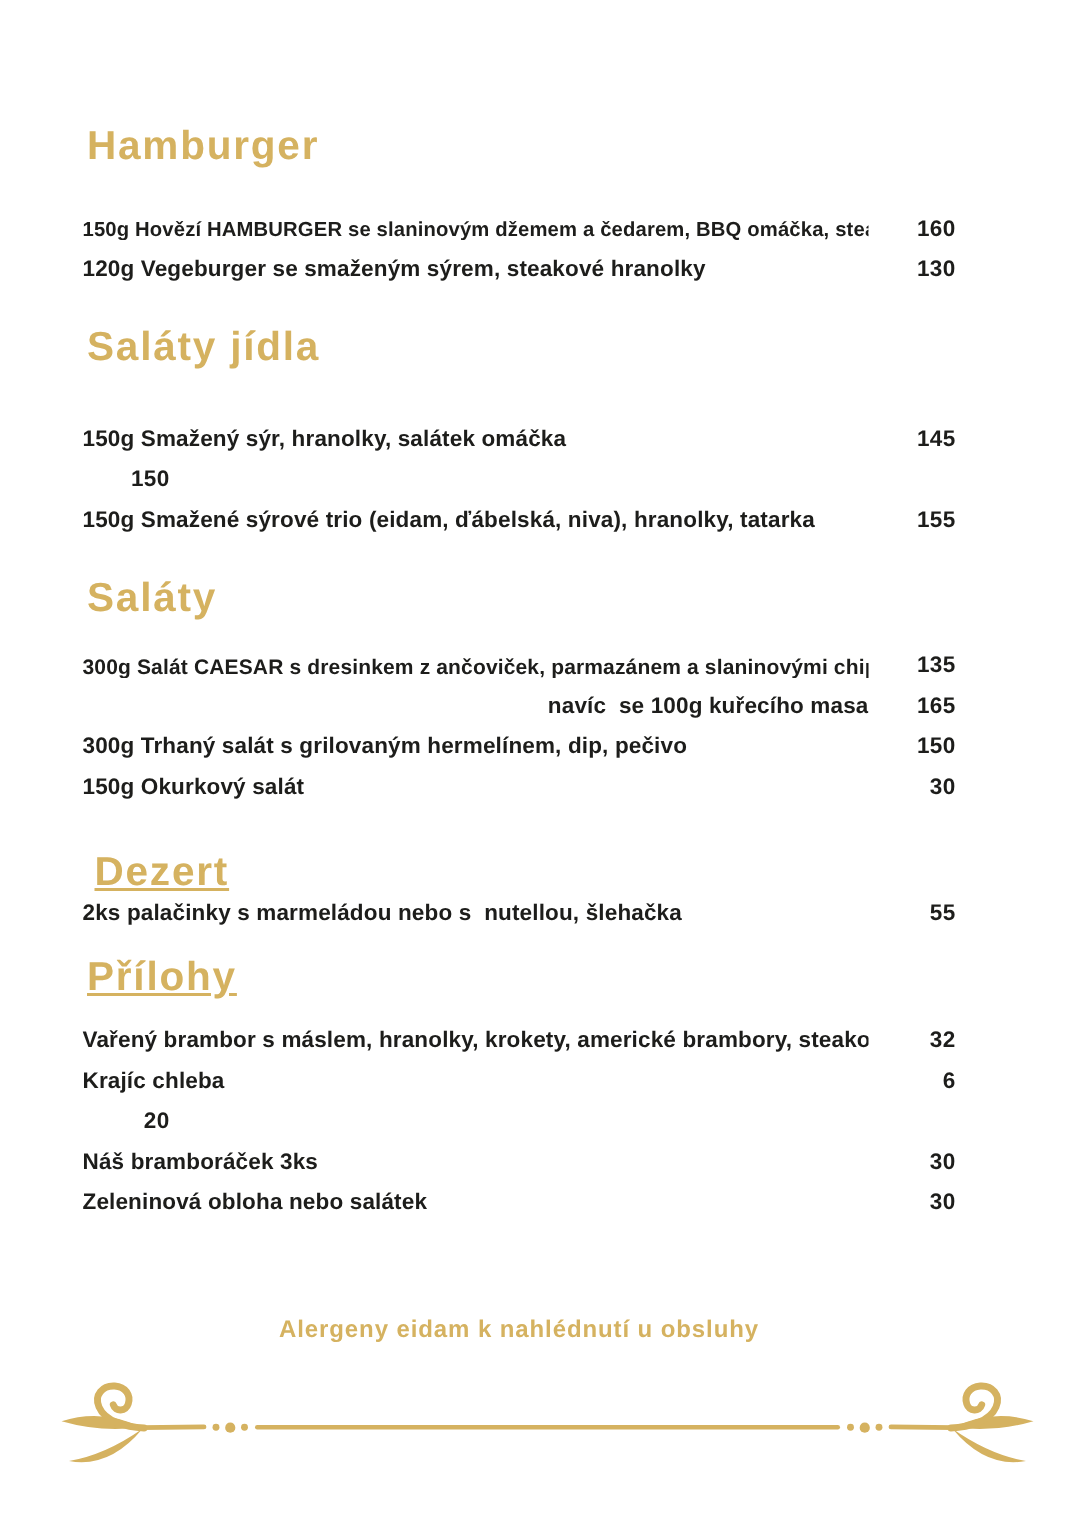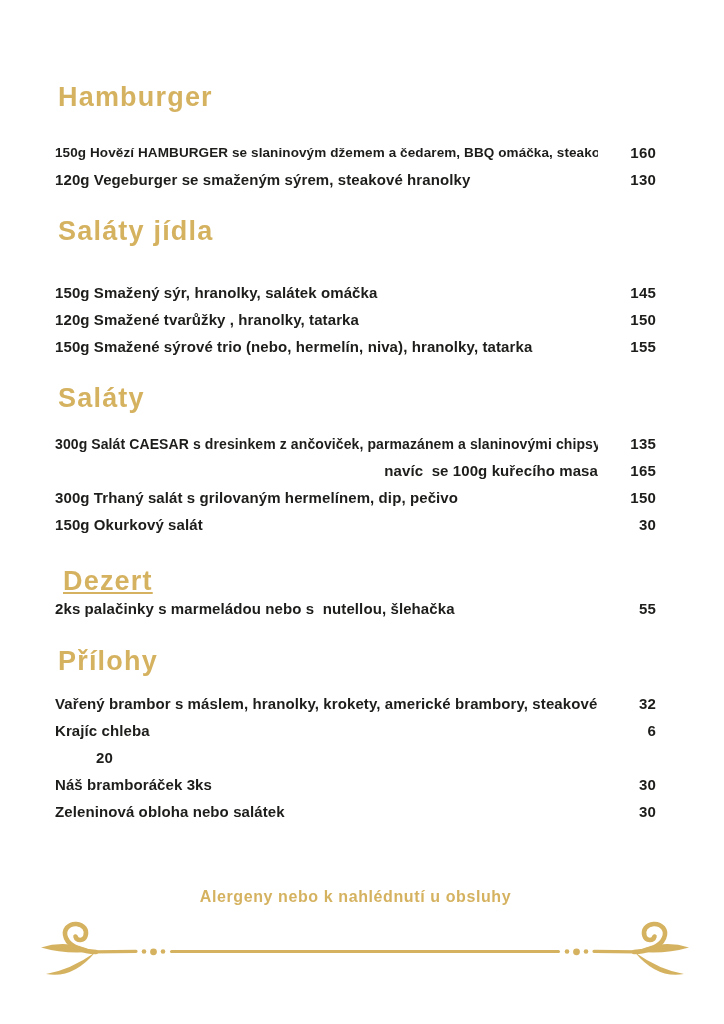--- a/index.html
+++ b/index.html
@@ -5,21 +5,21 @@
   html,body{margin:0;padding:0;background:#e8e8e8;}
   .page{
     position:relative;
     width:724px;height:1024px;
     margin:0 auto;
     background:#ffffff;
     font-family:"Liberation Sans", sans-serif;
     color:#1d1d1b;
     overflow:hidden;
     box-sizing:border-box;
-    padding:0 68px 0 55px;
+    padding:0 87px 0 55px;
   }
   h2.section-title{
     font-size:27px;
     line-height:27px;
     font-weight:700;
     letter-spacing:1.2px;
     color:#d5b260;
     margin:0 0 0 3px;
   }
   .items{display:block;}
@@ -48,21 +48,21 @@
   }
   
   .s0 .section-title{margin-top:84px;}
   .s0 .items{margin-top:28px;}
   .s1 .section-title{margin-top:25px;}
   .s1 .items{margin-top:34px;}
   .s2 .section-title{margin-top:25px;}
   .s2 .items{margin-top:18px;}
   .s3 .section-title{margin-top:30px;margin-left:8px;text-decoration:underline;}
   .s3 .items{}
-  .s4 .section-title{margin-top:26px;}
+  .s4 .section-title{margin-top:16px;text-decoration:underline;}
   .s4 .items{margin-top:15px;}
 
   .footer-note{
     margin-top:62px;
     text-align:center;
     font-size:16px;
     line-height:20px;
     font-weight:700;
     letter-spacing:0.6px;
     color:#d5b260;
@@ -106,25 +106,24 @@
   </section>
 
   <section class="s1">
     <h2 class="section-title">Saláty jídla</h2>
     <div class="items">
       <div class="row">
         <span class="desc">150g Smažený sýr, hranolky, salátek omáčka</span>
         <span class="price">145</span>
       </div>
       <div class="row">
-        <span class="desc">120g Smažené tvarůžky , hranolky, tatarka</span>
         <span class="price">150</span>
       </div>
       <div class="row">
-        <span class="desc">150g Smažené sýrové trio (nebo, hermelín, niva), hranolky, tatarka</span>
+        <span class="desc">150g Smažené sýrové trio (eidam, ďábelská, niva), hranolky, tatarka</span>
         <span class="price">155</span>
       </div>
     </div>
   </section>
 
   <section class="s2">
     <h2 class="section-title">Saláty</h2>
     <div class="items">
       <div class="row">
         <span class="desc sz14">300g Salát CAESAR s dresinkem z ančoviček, parmazánem a slaninovými chipsy, pečivo</span>
@@ -173,21 +172,21 @@
         <span class="desc">Náš bramboráček 3ks</span>
         <span class="price">30</span>
       </div>
       <div class="row">
         <span class="desc">Zeleninová obloha nebo salátek</span>
         <span class="price">30</span>
       </div>
     </div>
   </section>
 
-  <div class="footer-note">Alergeny nebo k nahlédnutí u obsluhy</div>
+  <div class="footer-note">Alergeny eidam k nahlédnutí u obsluhy</div>
 
   <div class="divider">
     <svg class="flourish-left" width="130" height="58" viewBox="0 0 130 58" xmlns="http://www.w3.org/2000/svg">
       <g fill="currentColor" stroke="none">
         <path d="M 1,26.5 Q 28,18 54,30.5 Q 27,34 1,26.5 Z"></path>
         <path d="M 6,53 Q 30,49 55,31.5 Q 33,58 6,53 Z"></path>
         <circle cx="104" cy="30.5" r="2.3"></circle>
         <circle cx="113.5" cy="30.8" r="3.4"></circle>
         <circle cx="123" cy="30.5" r="2.3"></circle>
       </g>

